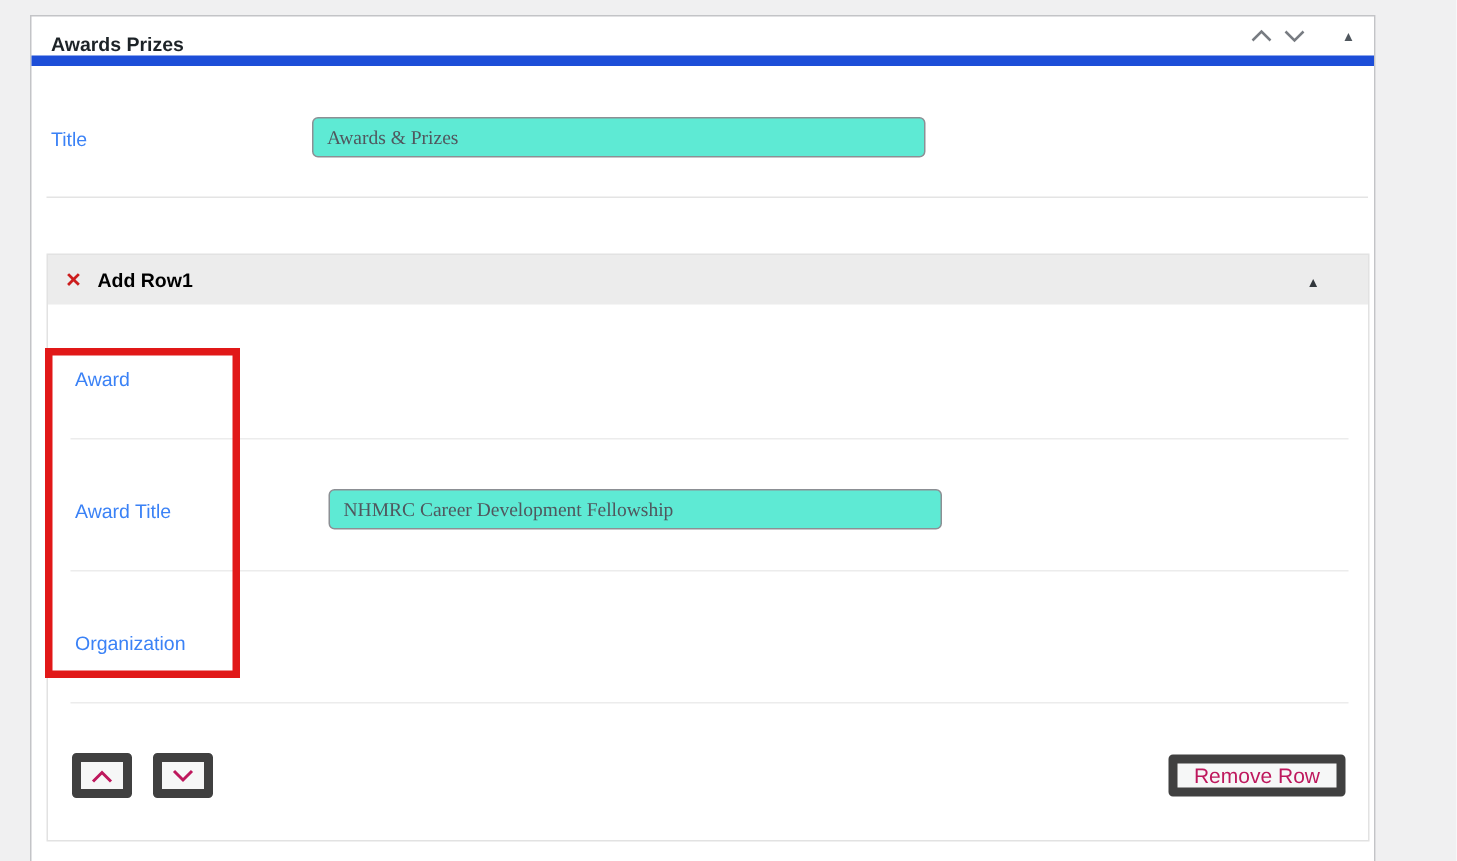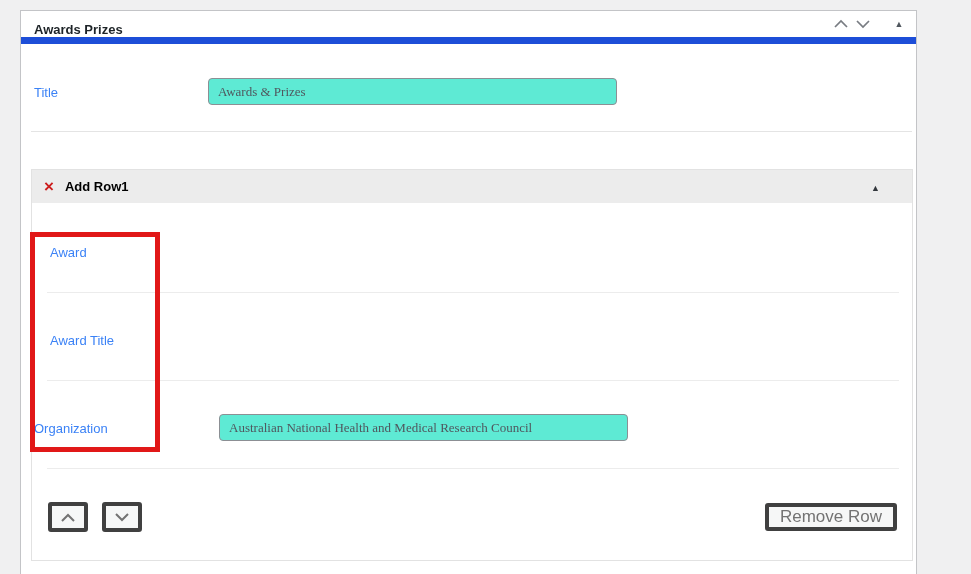--- a/index.html
+++ b/index.html
@@ -134,38 +134,38 @@
     border: none;
     padding: 0;
     cursor: pointer;
   }
   .group-toggle .toggle-glyph { color: #32373c; }
 
   .glabel-year { left: 18px; top: 75px; }
   .ginput-year { left: 187px; top: 68px; }
   .glabel-award { left: 18px; top: 163px; }
   .ginput-award { left: 187px; top: 156px; }
-  .glabel-org { left: 2px; top: 251px; }
+  .glabel-org { left: 18px; top: 251px; }
   .ginput-org { left: 187px; top: 244px; }
 
   .gdivider { left: 15px; width: 852px; background: #ececec; }
   .gdiv-1 { top: 122px; }
   .gdiv-2 { top: 210px; }
   .gdiv-3 { top: 298px; }
 
   
   .wp-secondary-btn {
     position: absolute;
     box-sizing: border-box;
     background: #f6f7f7;
-    border: 4px solid #404040;
+    border: 6px solid #404040;
     border-radius: 3px;
-    color: #737373;
+    color: #be185d;
     font-family: "Liberation Sans", sans-serif;
-    font-size: 17px;
+    font-size: 14px;
     display: flex;
     align-items: center;
     justify-content: center;
     cursor: pointer;
     padding: 0;
   }
   .btn-move-up   { left: 16px; top: 332px; width: 40px; height: 30px; }
   .btn-move-down { left: 70px; top: 332px; width: 40px; height: 30px; }
   .btn-remove-row {
     right: 15px;
@@ -227,24 +227,24 @@
       <span class="group-title">Add Row1</span>
       <button class="group-toggle">
         <span class="toggle-glyph">▲</span>
       </button>
     </div>
 
     <span class="field-label glabel-year">Award</span>
     <div class="divider gdivider gdiv-1"></div>
 
     <span class="field-label glabel-award">Award Title</span>
+    <input class="text-input ginput-award" type="text" value="NHMRC Career Development Fellowship" style="">
     <div class="divider gdivider gdiv-2"></div>
 
     <span class="field-label glabel-org">Organization</span>
-    <input class="text-input ginput-org" type="text" value="Australian National Health and Medical Research Council" style="">
     <div class="divider gdivider gdiv-3"></div>
 
     <button class="wp-secondary-btn btn-move-up">
       <span>
         <svg width="16" height="11" viewBox="0 0 16 11">
             <path d="M2 9 L8 3 L14 9" fill="none" stroke="currentColor" stroke-width="2"></path>
           </svg>
       </span>
     </button>
     <button class="wp-secondary-btn btn-move-down">

